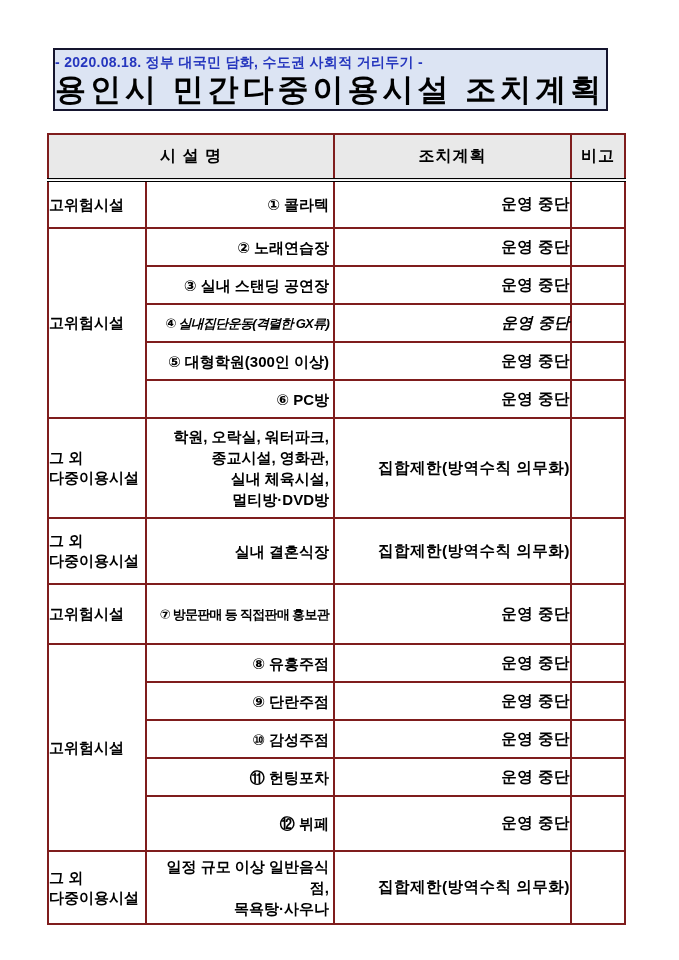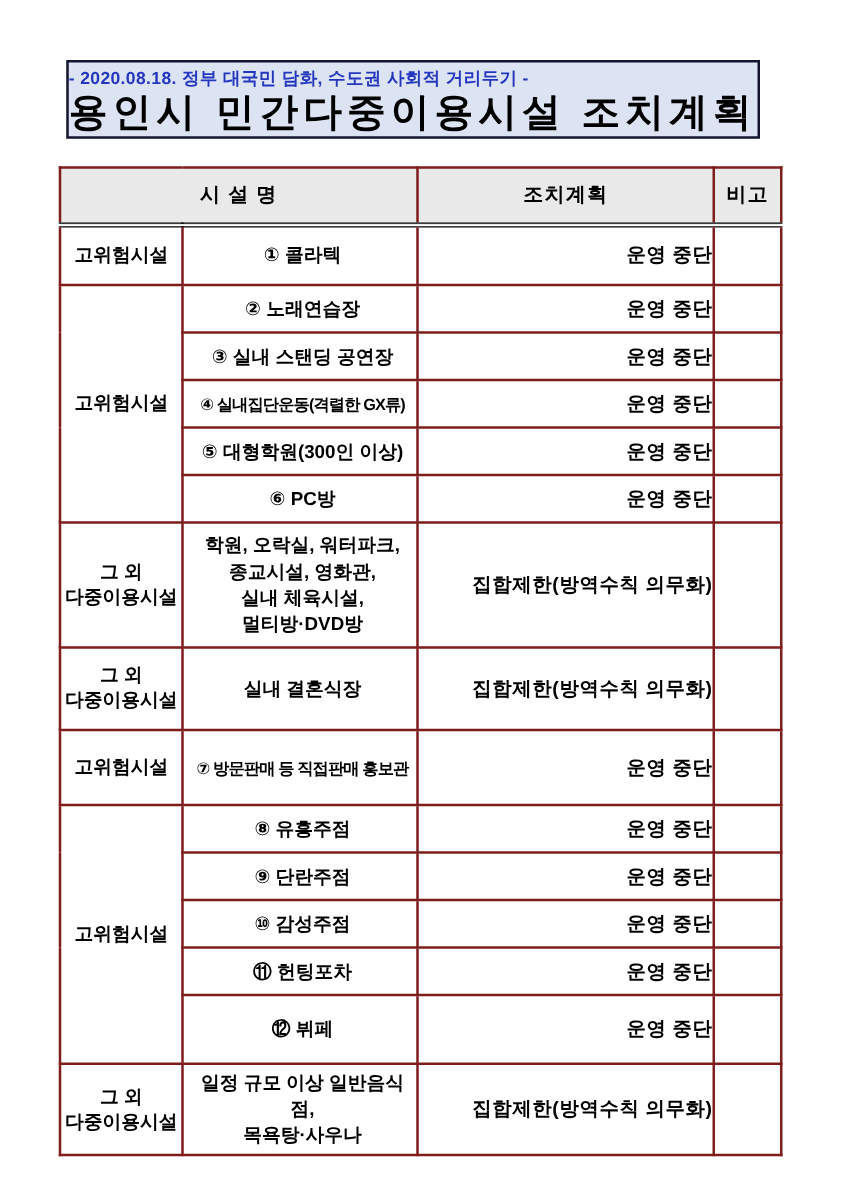--- a/index.html
+++ b/index.html
@@ -29,22 +29,22 @@
     border:2px solid #000;
   }
   th, td {
     border:2px solid #7f1d1d; font-weight:bold; color:#000;
     vertical-align:middle;
   }
   thead th {
     background:#e9e9e9; height:46px; font-size:16px;
     border-bottom:4px double #000; letter-spacing:1px;
   }
-  td.cat  { text-align:center; font-size:15px; white-space:pre-line; line-height:20px; }
-  td.fac  { text-align:center; padding:4px 4px 4px 8px; font-size:15px;
+  td.cat  { text-align:left; font-size:15px; white-space:pre-line; line-height:20px; }
+  td.fac  { text-align:right; padding:4px 4px 4px 8px; font-size:15px;
             white-space:pre-line; line-height:21px; }
   td.fac.compact { font-size:13px; letter-spacing:-0.7px; white-space:nowrap; overflow:hidden; }
   td.meas { text-align:right; font-size:15.5px; letter-spacing:0.5px;padding-left:12px; }
   td.note { text-align:center; font-size:14px; }
   tr.group-start td { border-top:2px solid #000; }
 </style>
 </head>
 <body>
 
 <div class="page">
@@ -79,21 +79,21 @@
           <td class="cat" rowspan="5">고위험시설</td>
           <td class="fac">② 노래연습장</td>
           <td class="meas">운영 중단</td>
           <td class="note"></td>
         </tr>
         <tr style="height: 38px;">
           <td class="fac">③ 실내 스탠딩 공연장</td>
           <td class="meas">운영 중단</td>
           <td class="note"></td>
         </tr>
-        <tr style="height: 38px;">
+        <tr style="height: 38px; font-style: italic;">
           <td class="fac compact">④ 실내집단운동(격렬한 GX류)</td>
           <td class="meas">운영 중단</td>
           <td class="note"></td>
         </tr>
         <tr style="height: 38px;">
           <td class="fac">⑤ 대형학원(300인 이상)</td>
           <td class="meas">운영 중단</td>
           <td class="note"></td>
         </tr>
         <tr style="height: 38px;">

